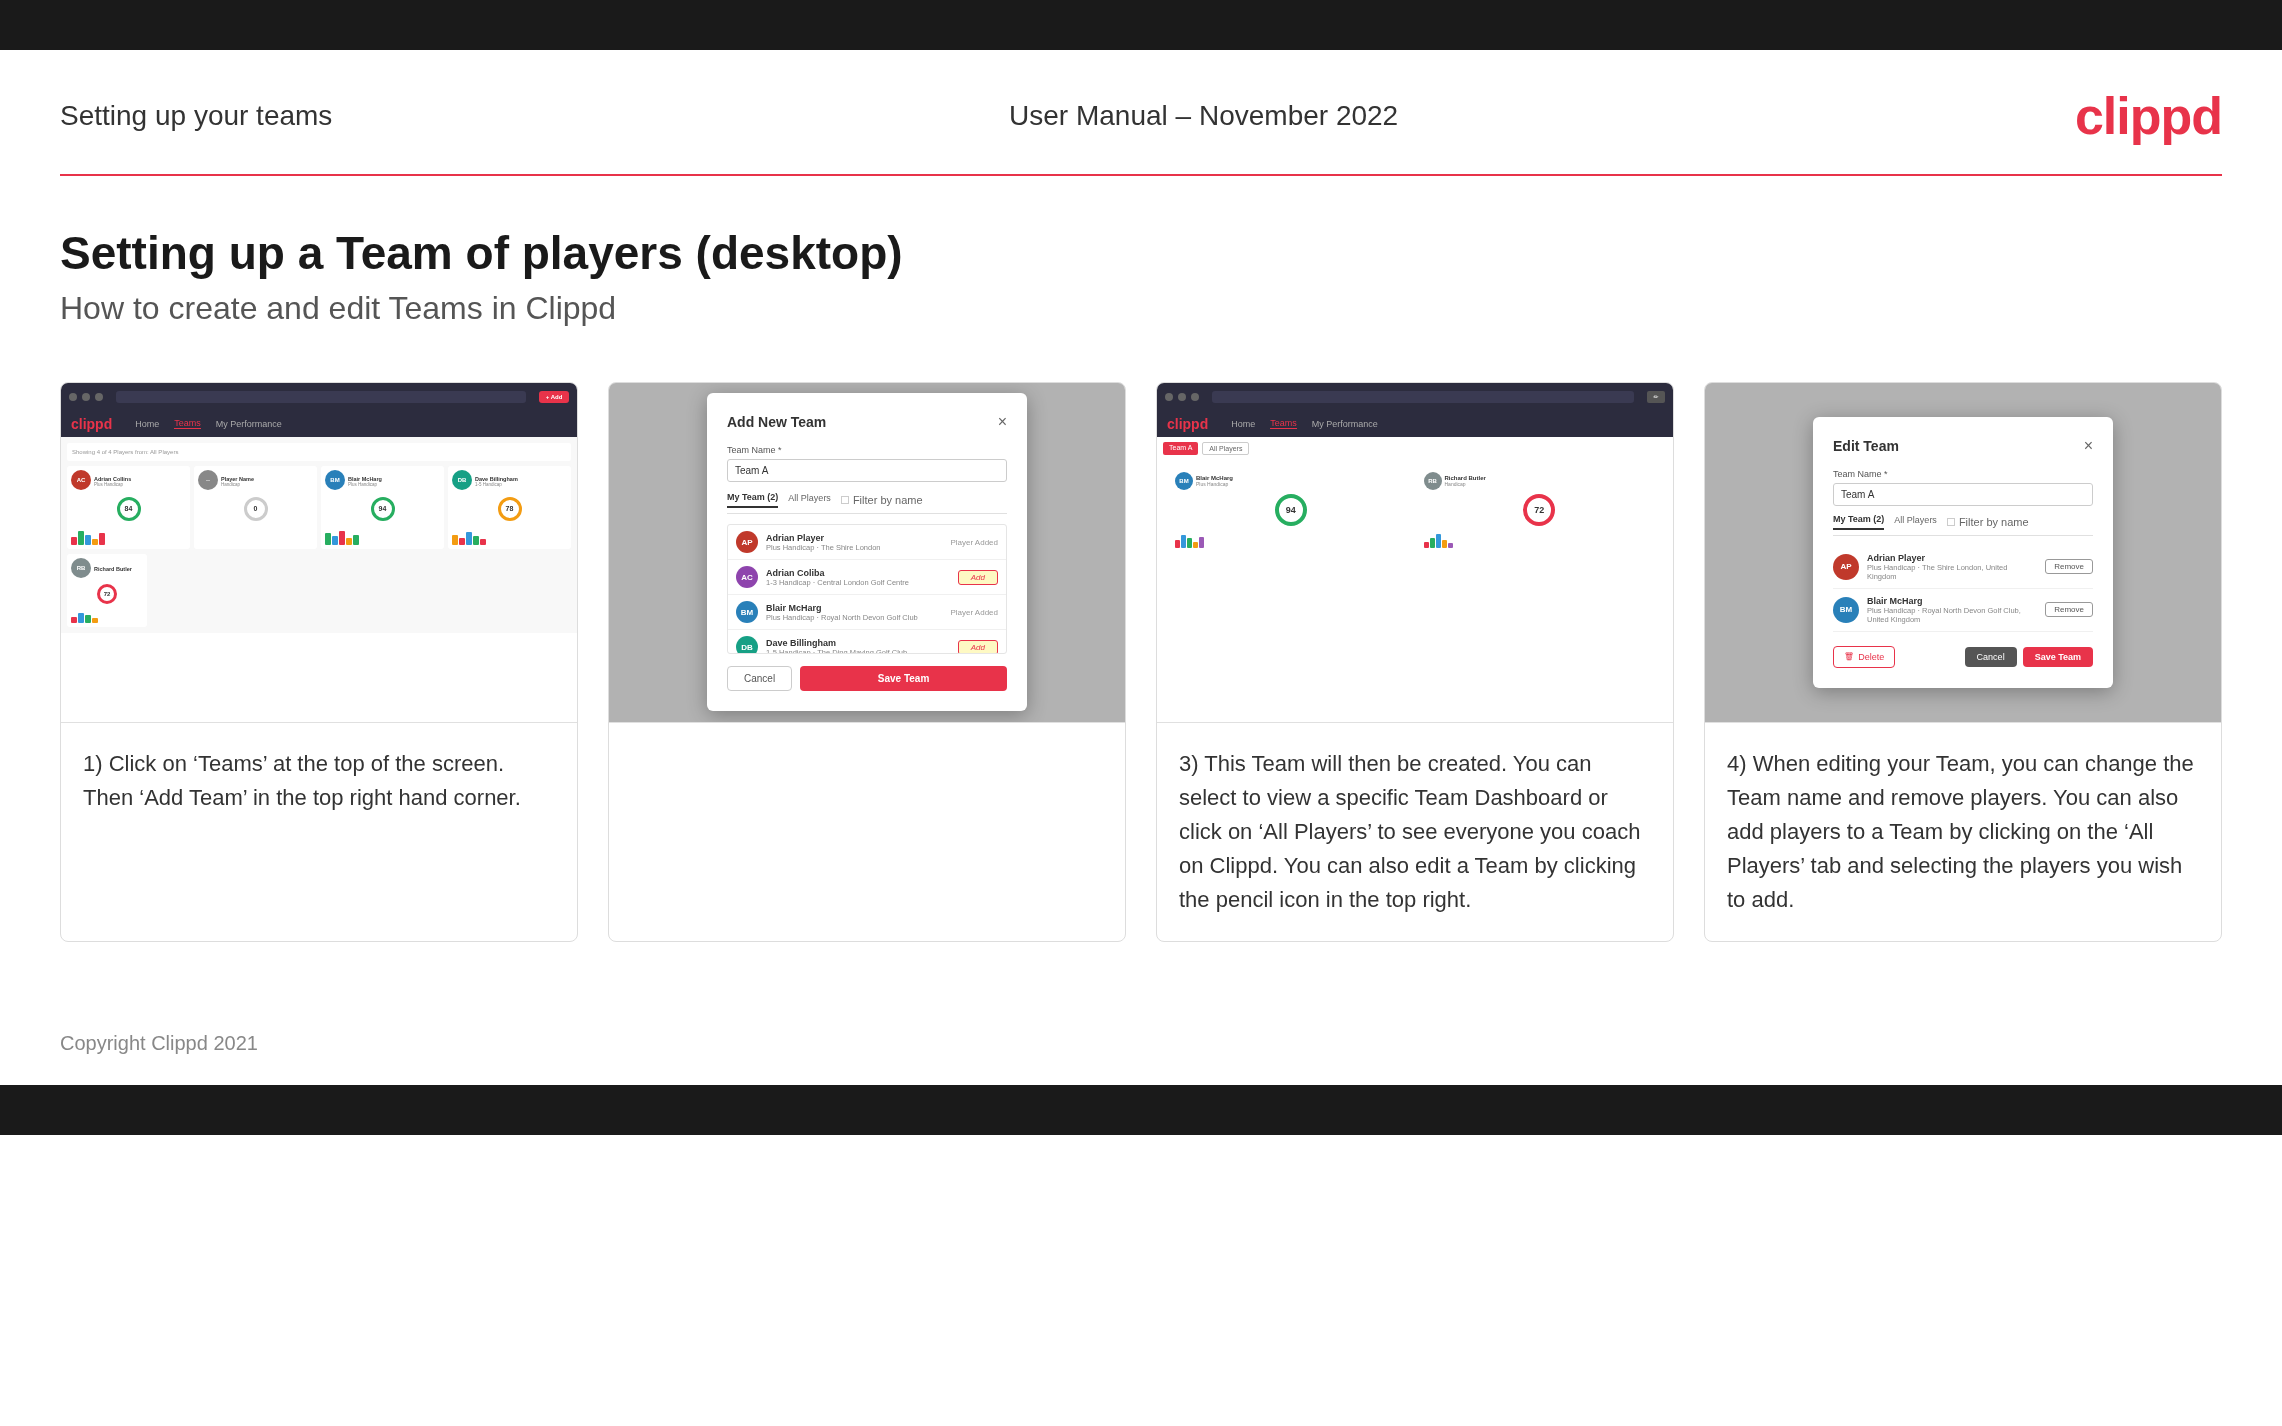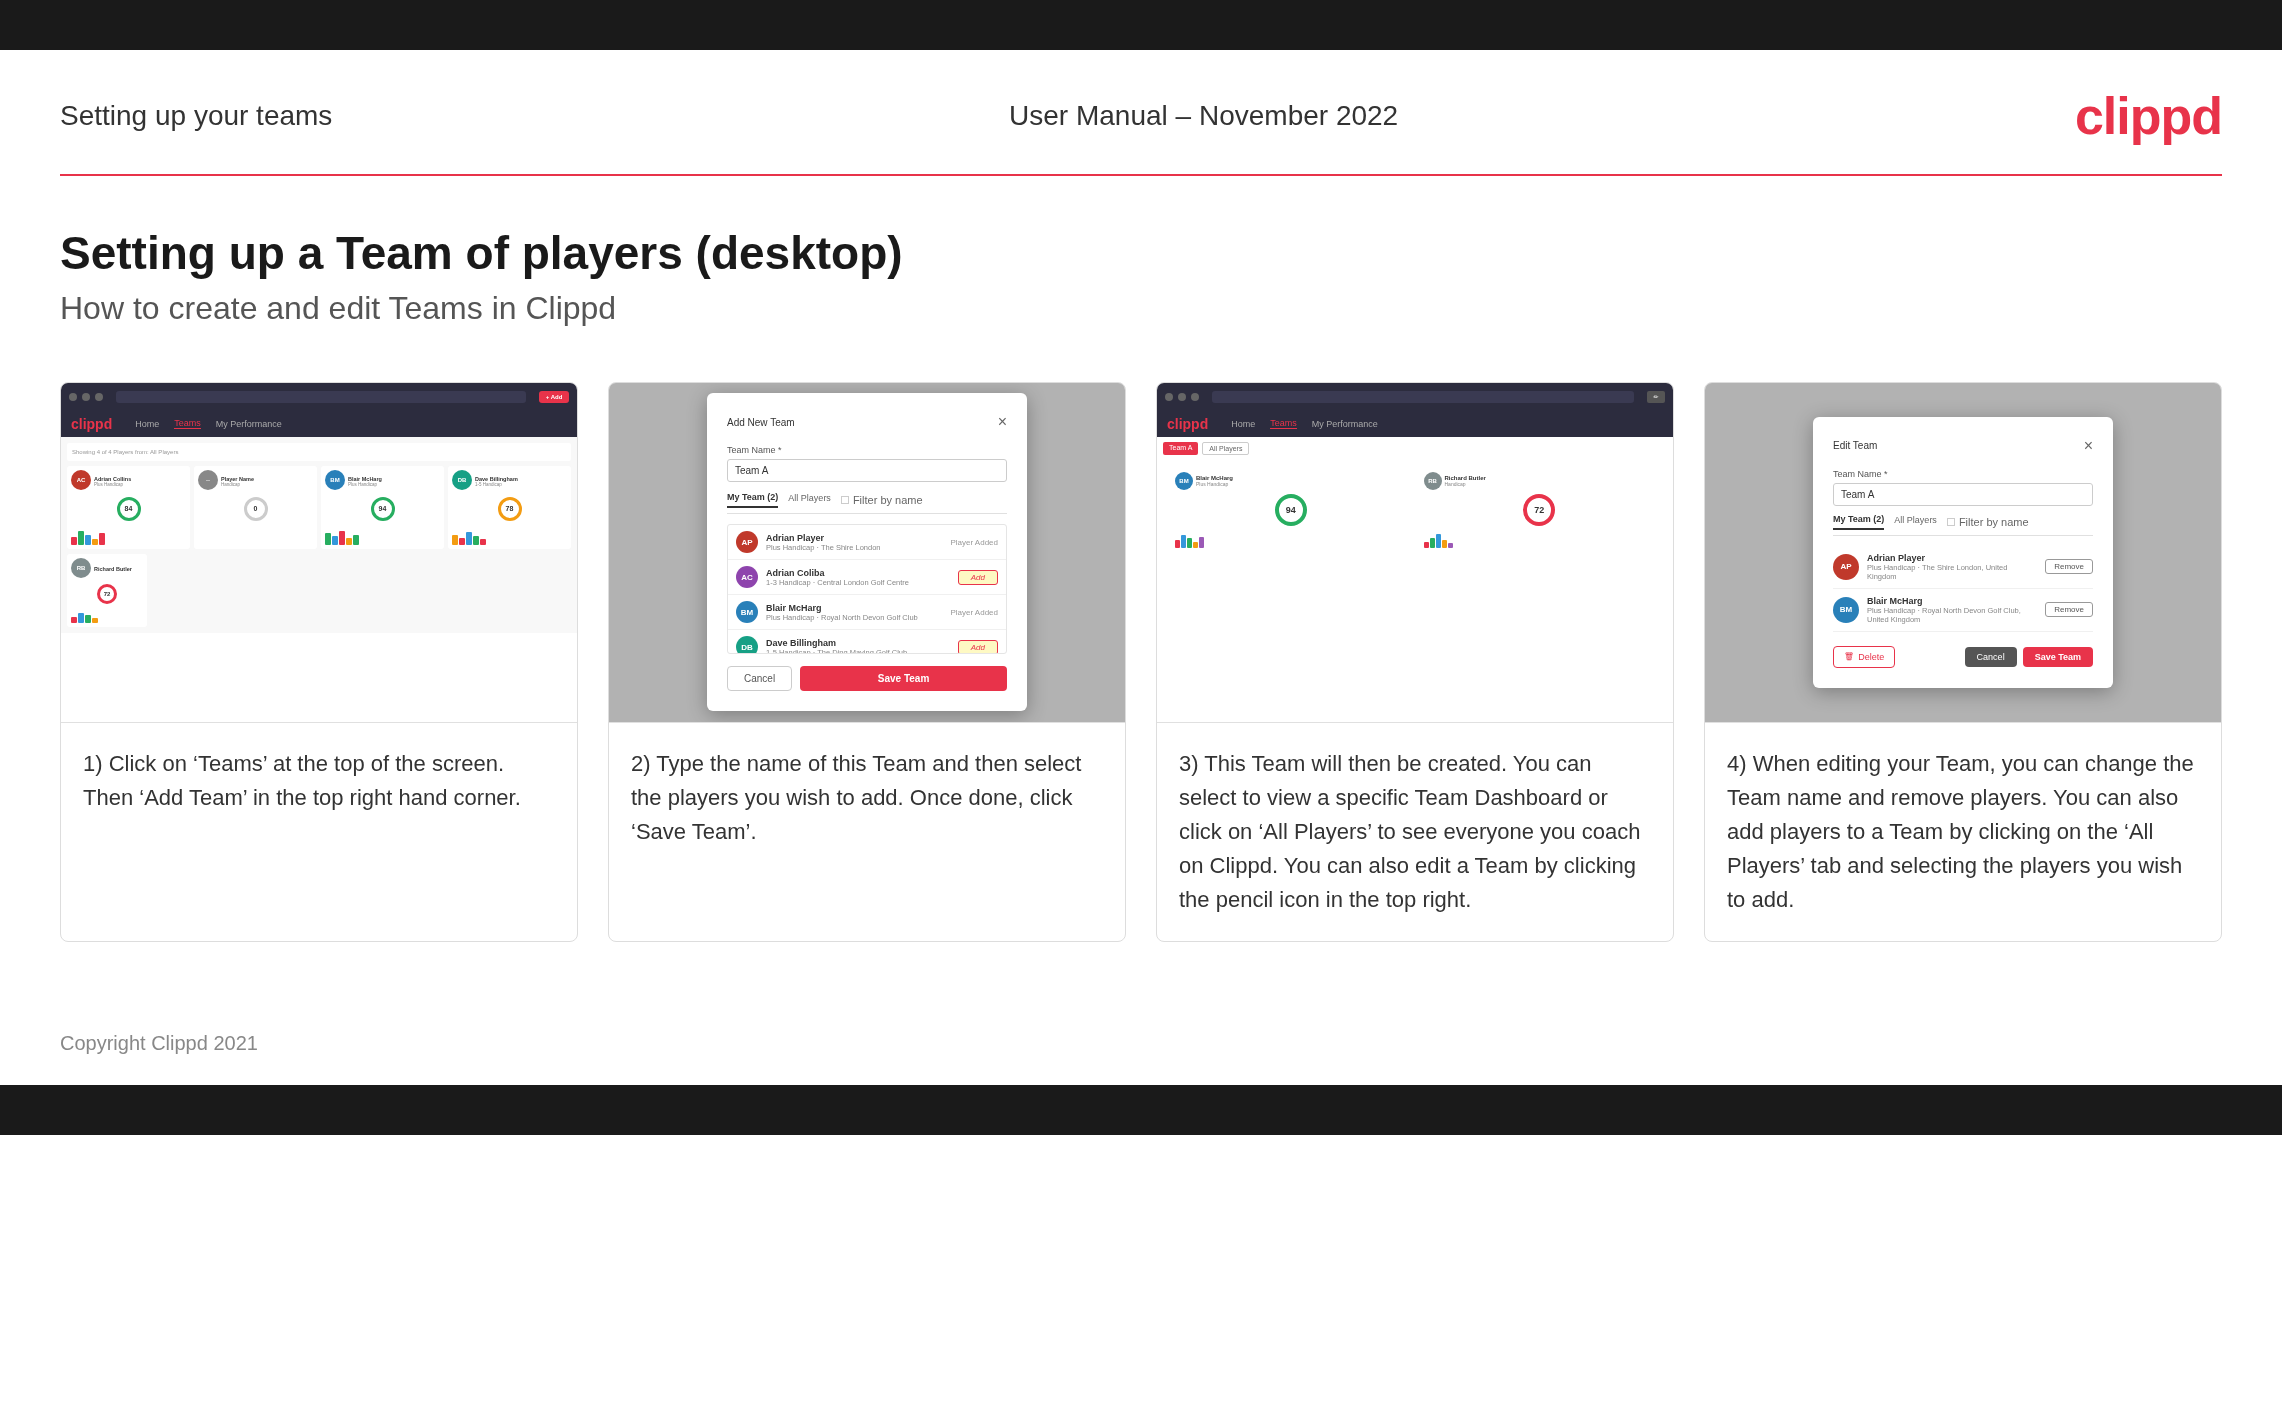--- a/index.html
+++ b/index.html
@@ -242,22 +242,22 @@
     }
 
     .dialog-header {
       display: flex;
       justify-content: space-between;
       align-items: center;
       margin-bottom: 14px;
     }
 
     .dialog-title {
-      font-size: 10px;
-      font-weight: 400;
+      font-size: 14px;
+      font-weight: 700;
       color: #333;
     }
 
     .dialog-close {
       font-size: 16px;
       color: #666;
       cursor: pointer;
     }
 
     .dialog-label {
@@ -735,23 +735,20 @@
                 <div class="player-sub-sm">1-5 Handicap · The Ding Maying Golf Club</div>
               </div>
               <button class="player-action-btn">Add</button>
             </div>
           </div>
           <div class="dialog-footer">
             <button class="btn-cancel">Cancel</button>
             <button class="btn-save">Save Team</button>
           </div>
         </div>
-      </div>
-      <div class="card-text">
-        <div class="card-description">2) Type the name of this Team and then select the players you wish to add.  Once done, click ‘Save Team’.</div>
       </div>
     </div>
 
     <div class="card">
       <div class="screenshot-mock screenshot-3">
         <div class="mock-browser">
           <div class="mock-topbar">
             <div class="mock-topbar-dot"></div>
             <div class="mock-topbar-dot"></div>
             <div class="mock-topbar-dot"></div>

